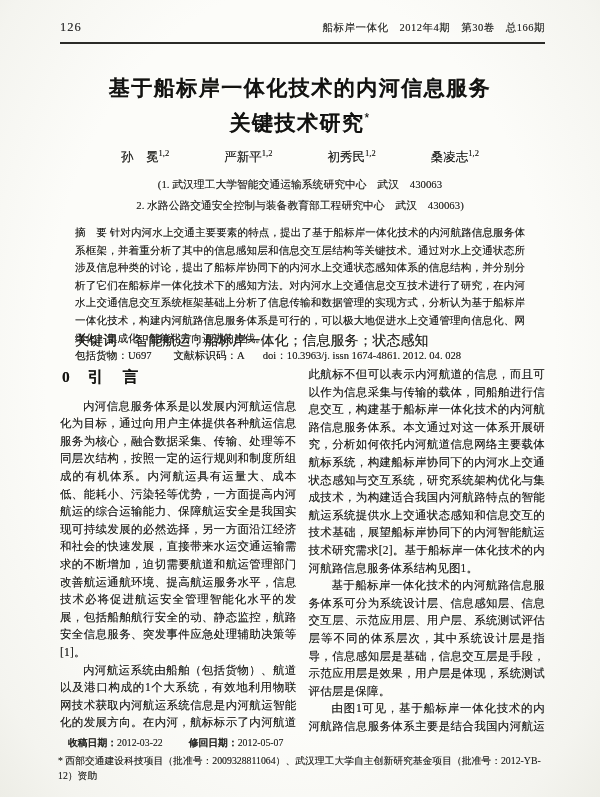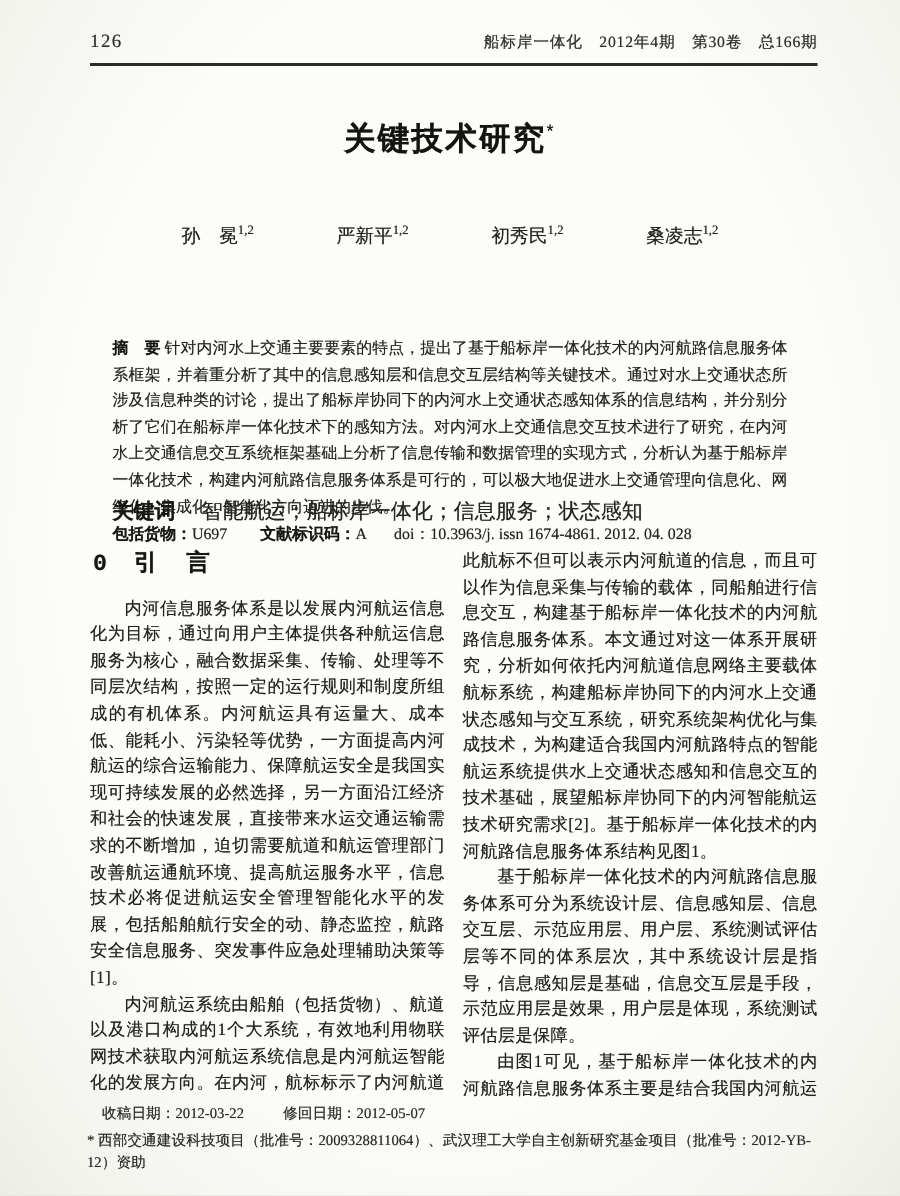--- a/index.html
+++ b/index.html
@@ -50,79 +50,84 @@
   .affiliations{
     position:absolute; top:174px; left:0; right:0;
     text-align:center; font-size:10.8px; line-height:21px; color:#2a2a27;
   }
 
   
   .abstract{
     position:absolute; top:224px; left:75px; right:75px; width:450px;
     font-size:10.6px; line-height:17.6px; text-align:justify; color:#242421;
   }
-  .abstract .lbl, .kw .lbl, .clc b{ font-family:"Liberation Sans","DejaVu Sans",sans-serif; font-weight:bold; color:#161613;}
+  .abstract .lbl, .kw .lbl, .clc b{ font-family:"Liberation Sans","DejaVu Sans",sans-serif; font-weight:normal; color:#161613;}
   .kw{
     position:absolute; top:332px; left:75px; right:75px;
     font-size:14px; color:#242421;
   }
   .clc{
     position:absolute; top:349px; left:75px; right:40px;
     font-size:10.6px; color:#242421;
   }
   .clc .doi{ margin-left:18px; }
   .clc .gap{ display:inline-block; width:22px;}
 
   
   .columns{
     position:absolute; top:366px; left:60px; right:55px;
     height:366px; overflow:hidden;
     display:flex; gap:12px;
   }
   .col{ flex:1; font-size:11.5px; line-height:17.6px; text-align:justify; color:#222220; letter-spacing:.2px;}
   .sec-head{
-    font-family:Liberation Mono, monospace;
+    font-family:Liberation Serif, serif;
     font-weight:bold; font-size:15.5px; letter-spacing:2px;
     margin:2px 0 12px 2px; color:#151512;
   }
   .sec-head .num{ margin-right:16px; }
   .para{ text-indent:2em; margin:0; }
 
   
   .footnote{
     position:absolute; top:735px; left:58px; right:50px;
     font-size:9.8px; line-height:15px; color:#2b2b28;
   }
   .fn-dates{ margin-left:10px; margin-bottom:3px; }
-  .fn-dates b, .fn-bio b{ font-family:"Liberation Sans","DejaVu Sans",sans-serif; font-weight:normal;}
+  .fn-dates b, .fn-bio b{ font-family:"Liberation Sans","DejaVu Sans",sans-serif; font-weight:bold;}
   .fn-dates .sep{ display:inline-block; width:26px; }
   .fn-fund{ text-indent:0; }
   .fn-bio{ margin-left:10px;margin-top:47px; }
 </style>
 </head>
 <body>
 
 <div class="page scan-text">
 
   <div class="header">
     <span class="page-number">126</span>
     <span class="journal-line">船标岸一体化　2012年4期　第30卷　总166期</span>
   </div>
 
   <div class="title-block">
+    <div>基于船标岸一体化技术的内河信息服务</div>
     <div><span>关键技术研究</span><sup>*</sup></div>
   </div>
 
   <div class="authors">
     <span class="author"><span>孙　冕</span><sup>1,2</sup></span>
     <span class="author"><span>严新平</span><sup>1,2</sup></span>
     <span class="author"><span>初秀民</span><sup>1,2</sup></span>
     <span class="author"><span>桑凌志</span><sup>1,2</sup></span>
   </div>
 
+  <div class="affiliations">
+    <div>(1. 武汉理工大学智能交通运输系统研究中心　武汉　430063</div>
+    <div>2. 水路公路交通安全控制与装备教育部工程研究中心　武汉　430063)</div>
+  </div>
 
   <div class="abstract">
     <span class="lbl">摘　要</span>
     <span> </span>
     <span>针对内河水上交通主要要素的特点，提出了基于船标岸一体化技术的内河航路信息服务体系框架，并着重分析了其中的信息感知层和信息交互层结构等关键技术。通过对水上交通状态所涉及信息种类的讨论，提出了船标岸协同下的内河水上交通状态感知体系的信息结构，并分别分析了它们在船标岸一体化技术下的感知方法。对内河水上交通信息交互技术进行了研究，在内河水上交通信息交互系统框架基础上分析了信息传输和数据管理的实现方式，分析认为基于船标岸一体化技术，构建内河航路信息服务体系是可行的，可以极大地促进水上交通管理向信息化、网络化、集成化、智能化方向迈进的步伐。</span>
   </div>
 
   <div class="kw">
     <span class="lbl">关键词</span>
     <span>　智能航运；船标岸一体化；信息服务；状态感知</span>

